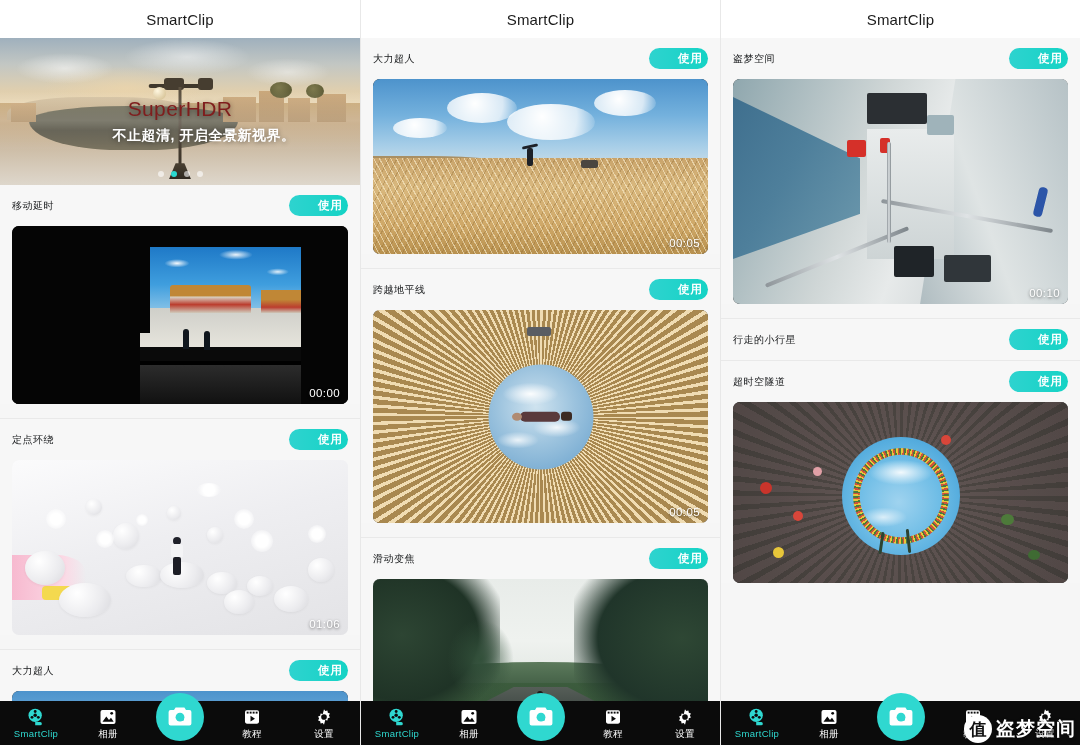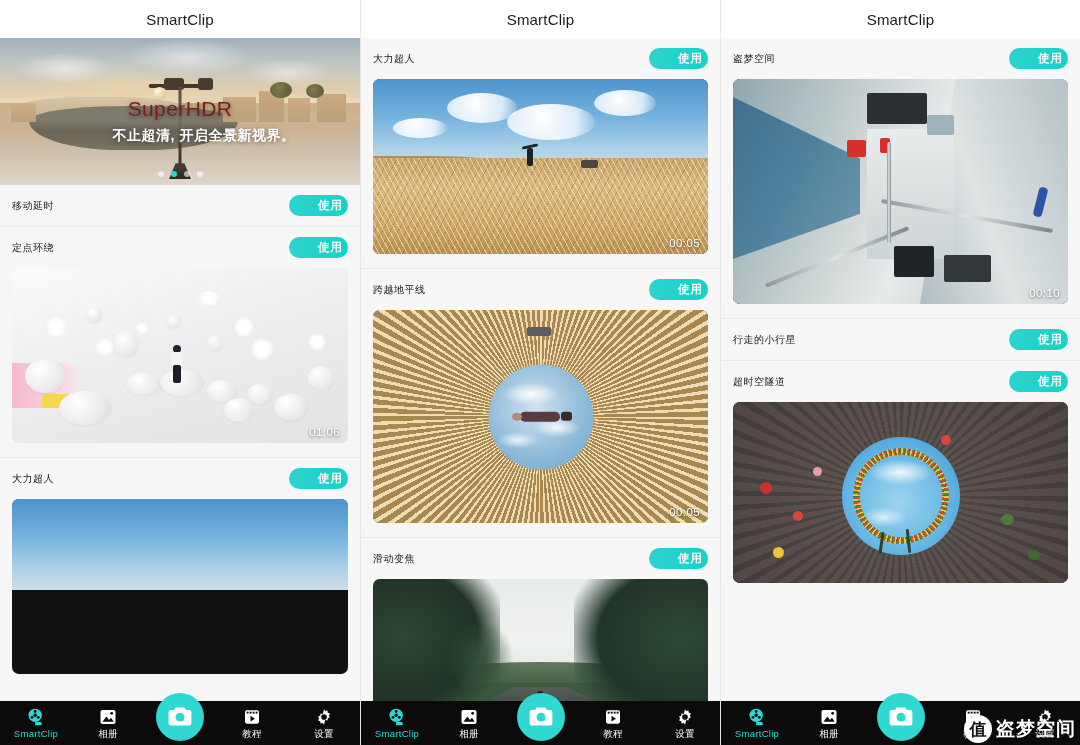--- a/index.html
+++ b/index.html
@@ -508,20 +508,35 @@
         <i class="on"></i>
         <i></i>
         <i></i>
       </div>
     </div>
 
     <div class="card">
       <div class="card-head">
         <span class="card-title">移动延时</span>
         <button class="use-btn">使用</button>
+      </div>
+      <div class="thumb t-gugong">
+        <div class="sky2"></div>
+        <div class="plaza"></div>
+        <div class="hall"></div>
+        <div class="hall2"></div>
+        <div class="floor"></div>
+        <div class="col" style="left:0;top:0;width:38%;height:100%"></div>
+        <div class="col" style="left:36%;top:0;width:5%;height:60%"></div>
+        <div class="col" style="left:86%;top:0;width:14%;height:100%"></div>
+        <div class="col" style="left:38%;top:0;width:48%;height:12%"></div>
+        <div class="col" style="left:38%;top:68%;width:48%;height:8%;background:#0a0a0a"></div>
+        <div class="people" style="left:51%;top:58%;width:6px;height:20px"></div>
+        <div class="people" style="left:57%;top:59%;width:6px;height:19px"></div>
+        <span class="dur">00:00</span>
       </div>
     </div>
     <div class="card-sep"></div>
 
     <div class="card">
       <div class="card-head">
         <span class="card-title">定点环绕</span>
         <button class="use-btn">使用</button>
       </div>
       <div class="thumb t-balloon">

